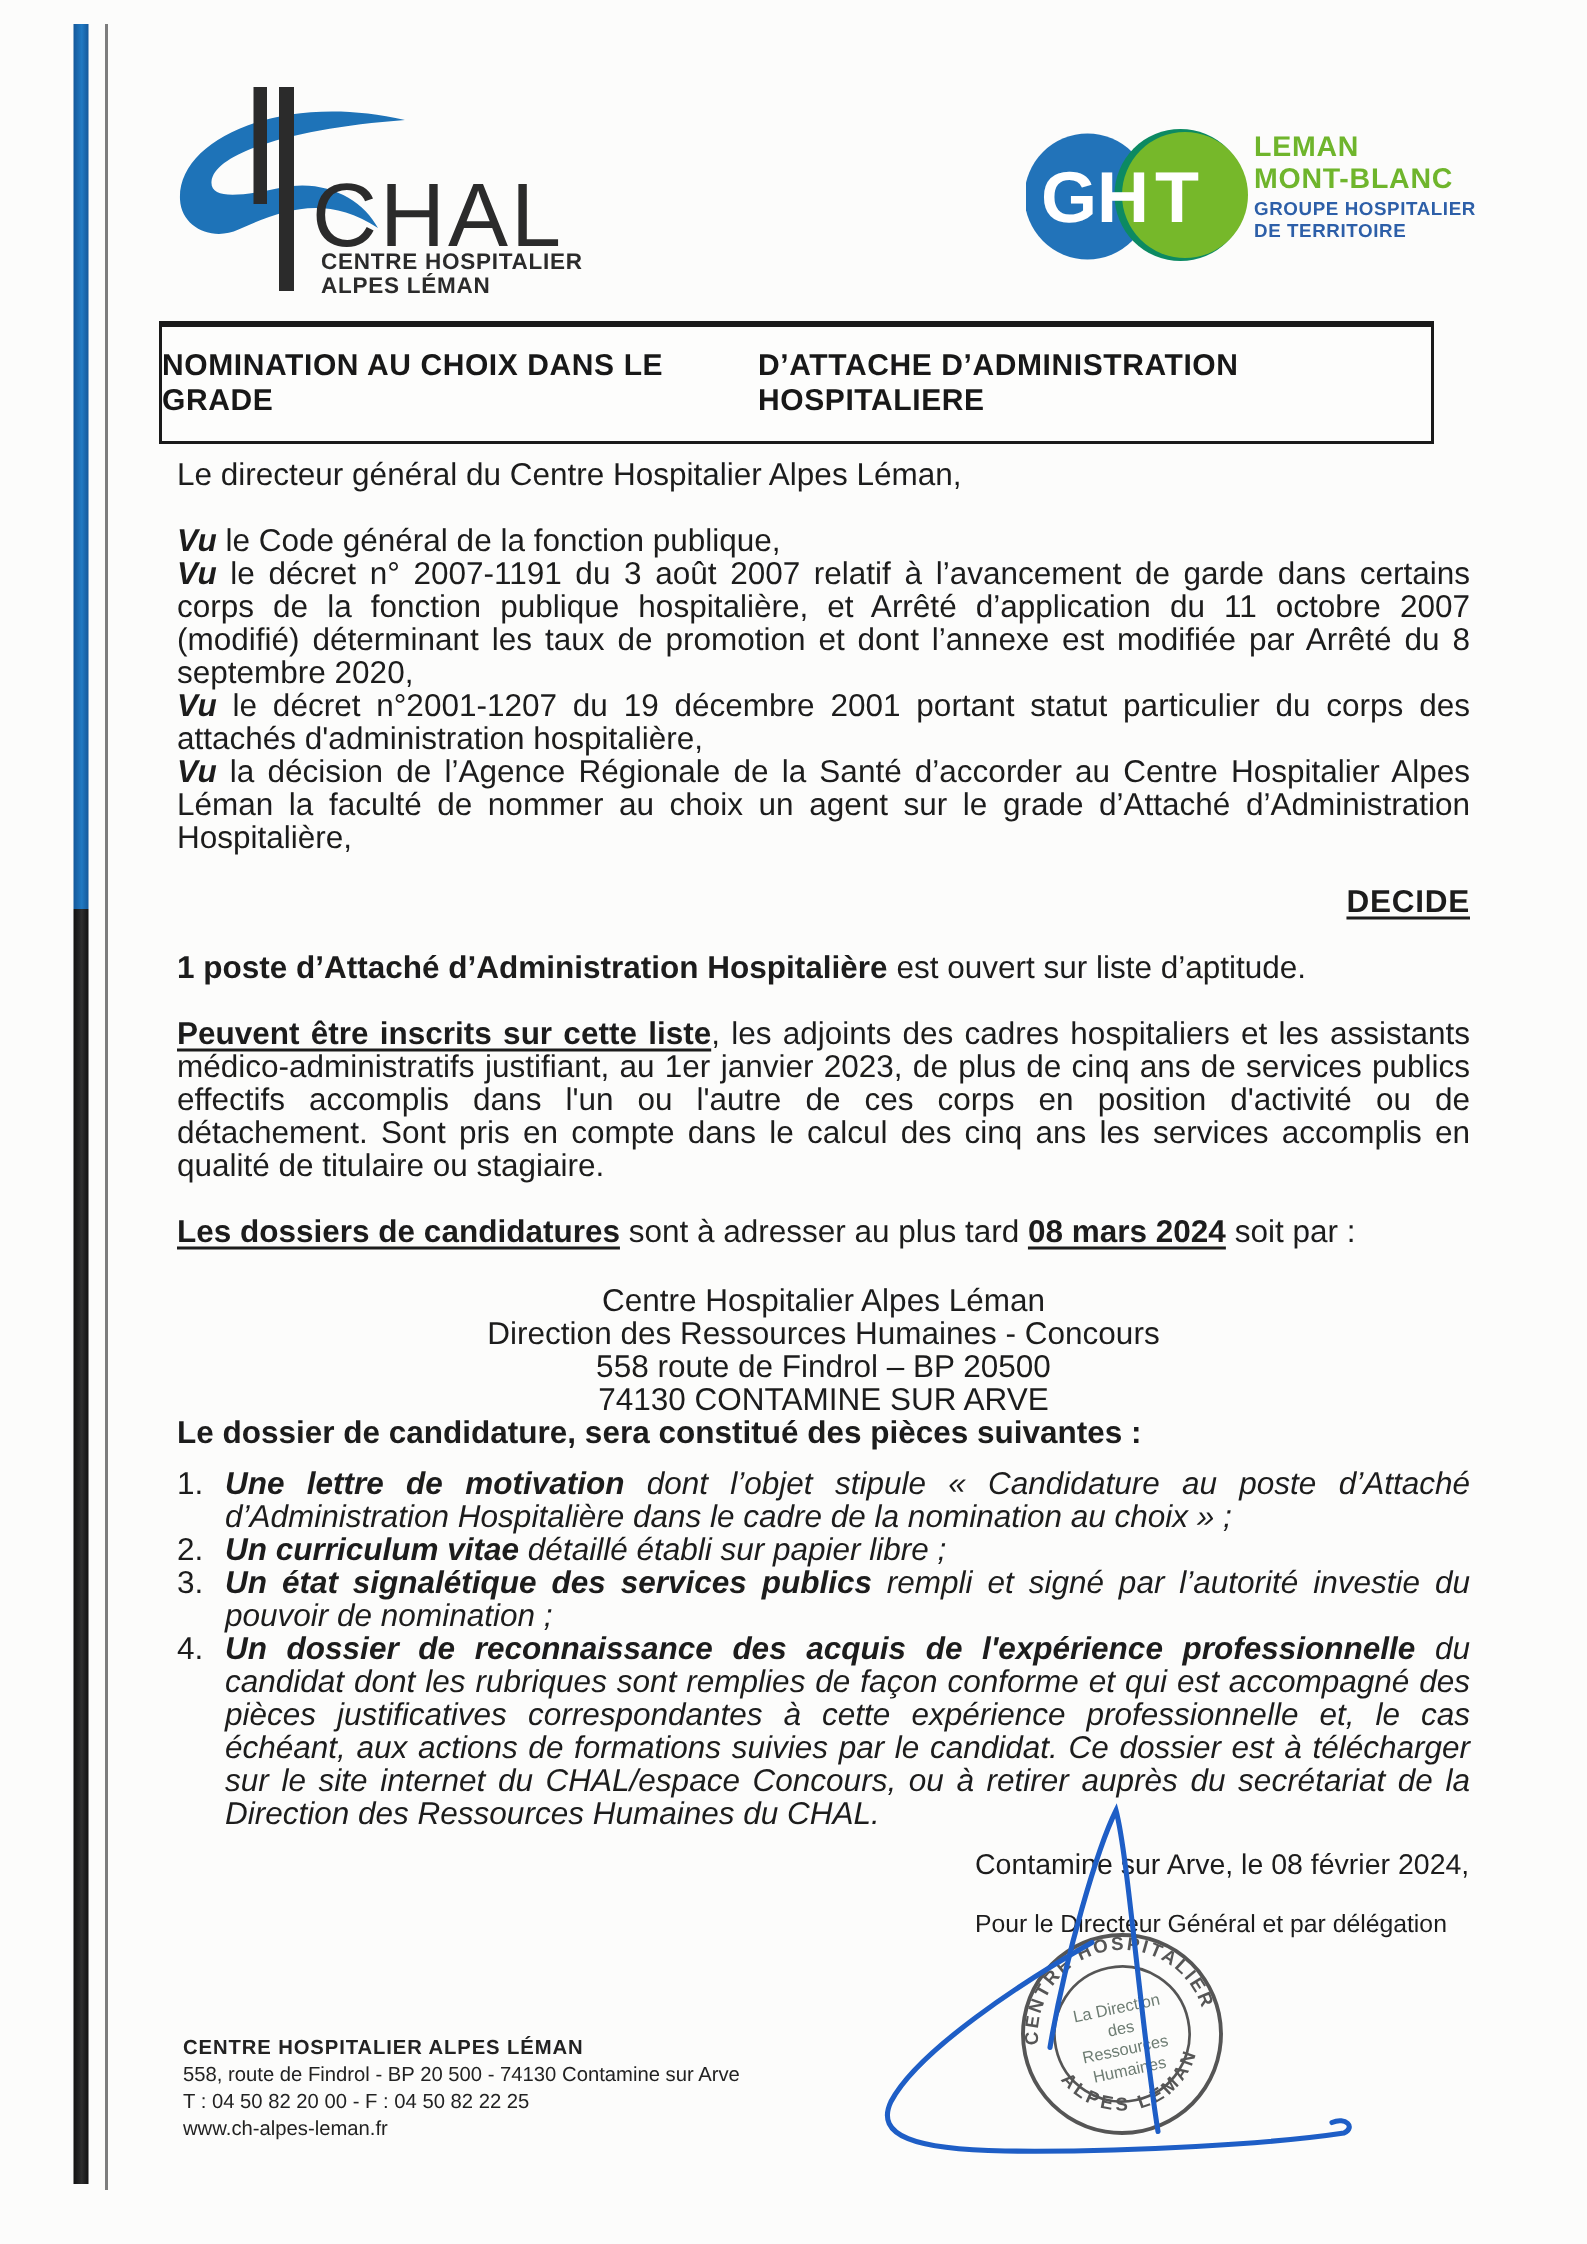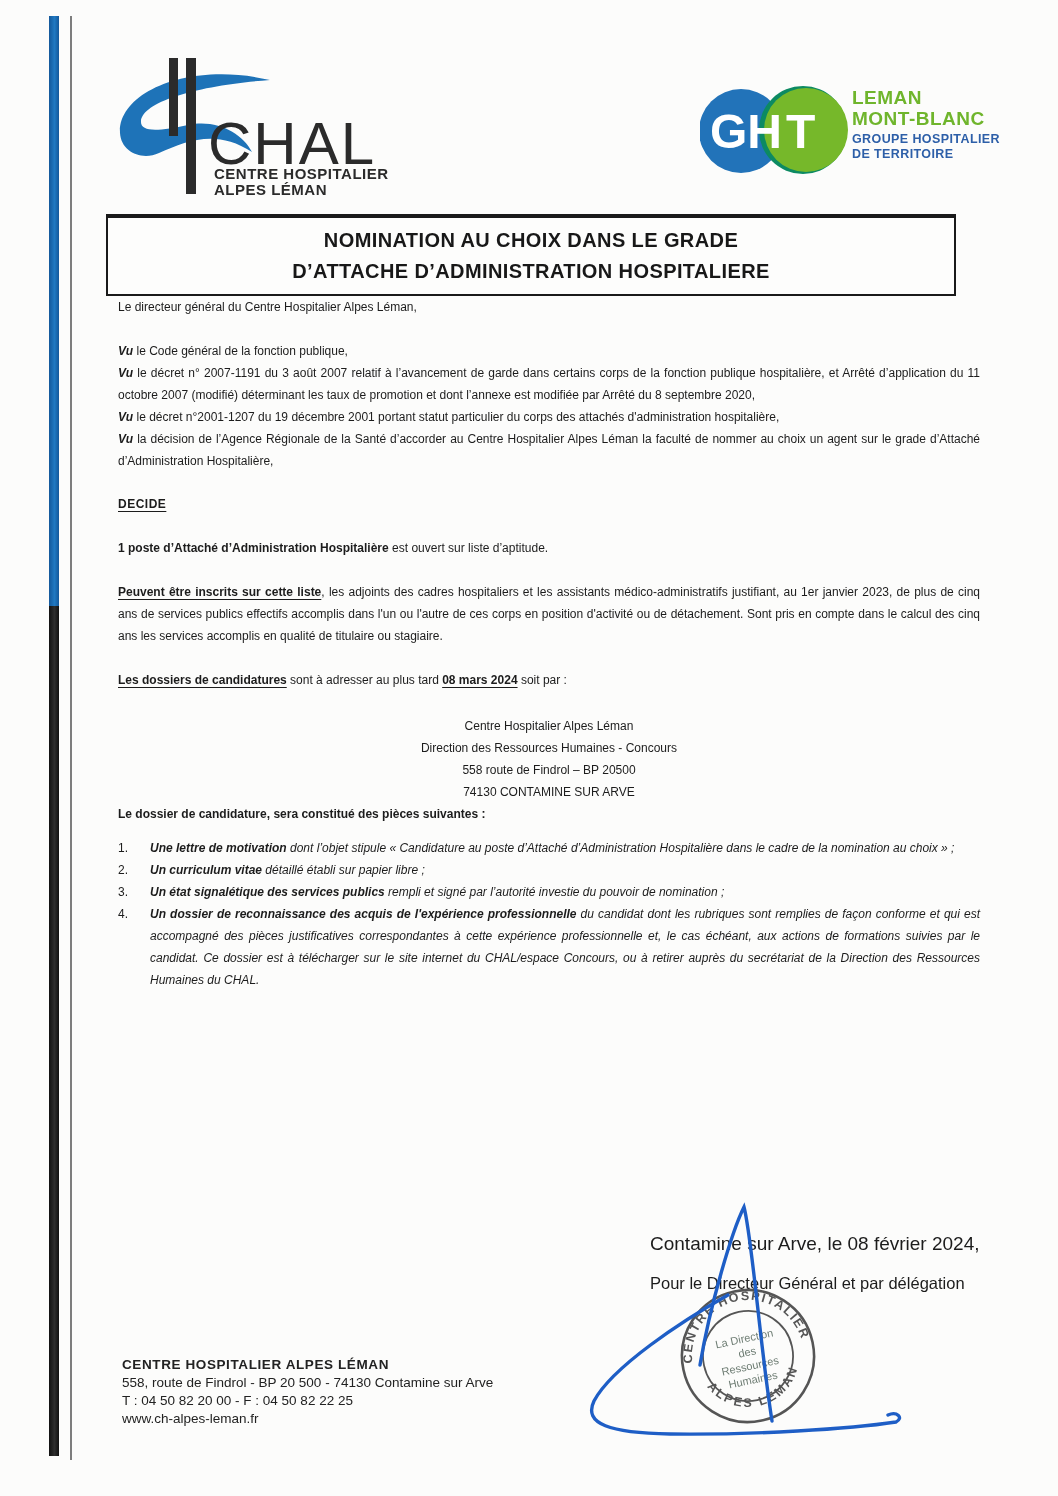--- a/index.html
+++ b/index.html
@@ -13,32 +13,32 @@
 
   
   .rule-thin{position:absolute;left:70px;top:16px;width:2px;height:1444px;background:#7d7d7d;}
   .bar-blue{position:absolute;left:49px;top:16px;width:10px;height:590px;background:linear-gradient(90deg,#14589a,#2079c2 55%,#14589a);}
   .bar-black{position:absolute;left:49px;top:606px;width:10px;height:850px;background:linear-gradient(90deg,#111,#2e2e2e 55%,#111);}
 
   
   .title-box{
     position:absolute;left:106px;top:214px;width:846px;height:76px;
     border:2px solid #1a1a1a;border-top-width:4px;background:#fdfdfc;
-    display:flex;flex-direction:column;justify-content:center;align-items:center;gap:8px;
+    display:flex;justify-content:center;align-items:center;gap:8px;
   }
   .title-line{font-weight:bold;font-size:20px;letter-spacing:.4px;color:#181818;}
 
   
-  .content{position:absolute;left:118px;top:296px;width:862px;font-size:12px;line-height:22px;}
+  .content{position:absolute;left:118px;top:306px;width:862px;font-size:21px;line-height:22px;}
   .content p{margin:0;}
   .jst{text-align:justify;}
   .gap{margin-top:22px !important;}
   b.pre{font-weight:bold;font-style:italic;}
   .bu{font-weight:bold;text-decoration:underline;text-underline-offset:3px;}
-  .decide{margin-top:21px !important;text-align:left;font-weight:bold;}
+  .decide{margin-top:21px !important;text-align:right;font-weight:bold;}
   .decide span{text-decoration:underline;text-underline-offset:3px;letter-spacing:.5px;}
 
   .bullets{margin:20px 0 0 0;padding:0;list-style:none;}
   .bullets li{position:relative;padding-left:62px;margin-top:12px;}
   .bullets li:first-child{margin-top:0;}
   .bullets li .dot{position:absolute;left:32px;top:8px;width:7px;height:7px;border-radius:50%;background:#1c1c1c;}
 
   .address{margin-top:24px;text-align:center;}
   .address div{line-height:22px;}
 
@@ -76,21 +76,21 @@
              C 158 130, 138 132, 139 120
              C 141 100, 198 84, 268 79 Z" fill="#1e73b8"></path>
     <rect x="167" y="57" width="9" height="78" fill="#2b2b2b"></rect>
     <rect x="184" y="57" width="10" height="136" fill="#2b2b2b"></rect>
     <text x="206" y="163" font-size="60" fill="#2b2b2b" letter-spacing="2">CHAL</text>
     <text x="212" y="178" font-size="15" font-weight="bold" fill="#2b2b2b" letter-spacing=".5">CENTRE HOSPITALIER</text>
     <text x="212" y="194" font-size="15" font-weight="bold" fill="#2b2b2b" letter-spacing=".5">ALPES LÉMAN</text>
   </svg>
 </div>
 
-<div class="abs" style="left:700px;top:82px;width:300px;height:100px;">
+<div class="abs" style="left:684px;top:82px;width:300px;height:100px;">
   <svg width="300" height="100" viewBox="0 0 300 100">
     <circle cx="41" cy="49" r="42" fill="#2273b9"></circle>
     <circle cx="103" cy="48" r="44" fill="#0c8a62"></circle>
     <circle cx="106" cy="48" r="42" fill="#76b82a"></circle>
     <text x="10" y="66" font-size="48" font-weight="bold" fill="#ffffff">GH</text>
     <text x="86" y="66" font-size="48" font-weight="bold" fill="#ffffff">T</text>
     <text x="152" y="22" font-size="19" font-weight="bold" fill="#6fb52c" letter-spacing=".5">LEMAN</text>
     <text x="152" y="43" font-size="19" font-weight="bold" fill="#6fb52c" letter-spacing=".5">MONT-BLANC</text>
     <text x="152" y="61" font-size="12.5" font-weight="bold" fill="#2d5fa8" letter-spacing=".4">GROUPE HOSPITALIER</text>
     <text x="152" y="76" font-size="12.5" font-weight="bold" fill="#2d5fa8" letter-spacing=".4">DE TERRITOIRE</text>

